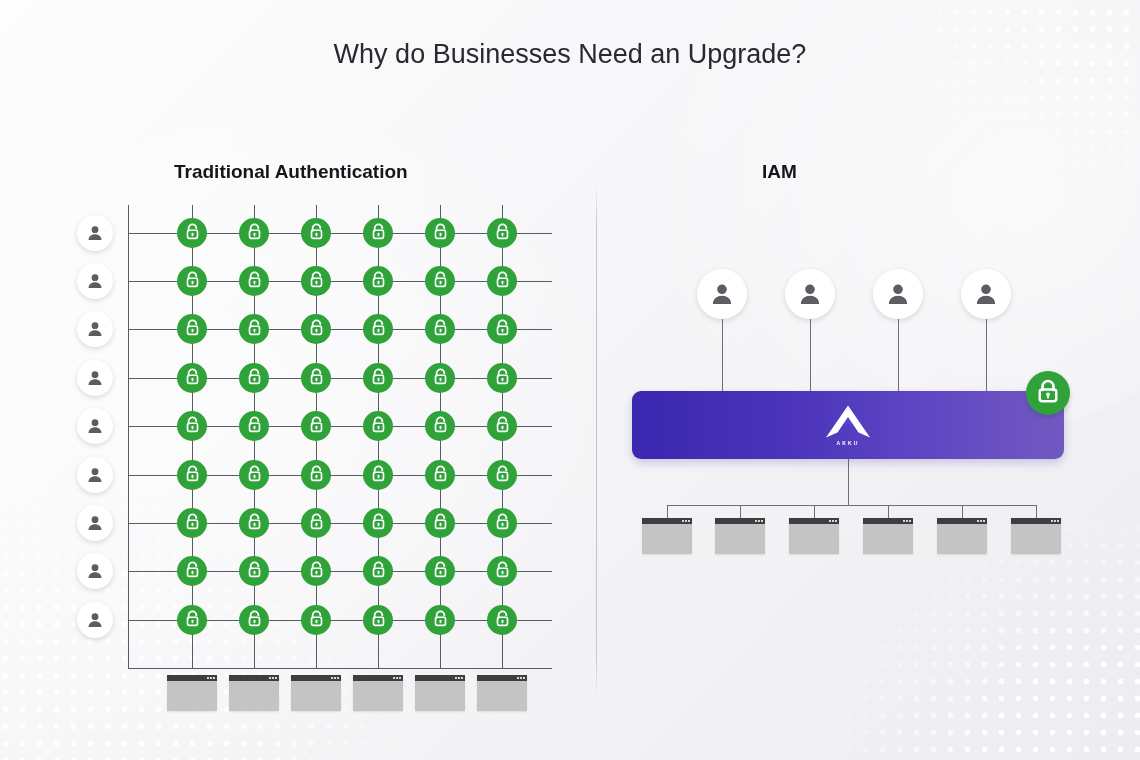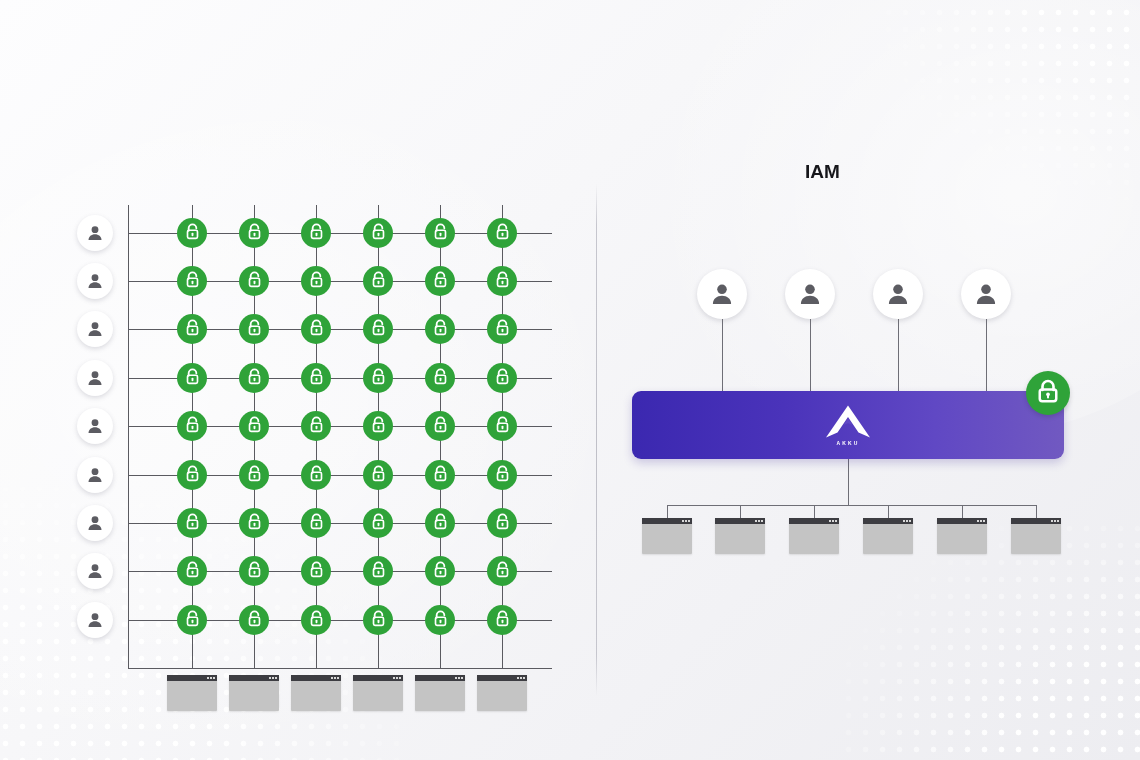--- a/index.html
+++ b/index.html
@@ -80,21 +80,21 @@
   }
 
   .panel-title {
     position: absolute;
     font-size: 19px;
     font-weight: bold;
     color: #16161a;
     white-space: nowrap;
   }
   #panel-title-trad { left: 174px; top: 161px; }
-  #panel-title-iam  { left: 805px; top: 161px; }
+  #panel-title-iam  { left: 762px; top: 161px; }
 
   
   #divider {
     position: absolute;
     left: 596px; top: 184px;
     width: 1px; height: 512px;
     background: linear-gradient(to bottom, rgba(190,190,198,0) 0%, #c6c6ce 8%, #c0c0c8 50%, #c6c6ce 92%, rgba(190,190,198,0) 100%);
   }
 
   
@@ -179,22 +179,24 @@
 
 <div id="stage">
 
   <div class="swoosh"></div>
   <div class="swoosh2"></div>
   <div class="dots bl"></div>
   <div class="dots br"></div>
   <div class="dots tr"></div>
 
   <div id="title-block">
+    <div id="title-sub">Why do Businesses Need an Upgrade?</div>
   </div>
 
+  <div class="panel-title" id="panel-title-trad">Traditional Authentication</div>
   <div class="panel-title" id="panel-title-iam">IAM</div>
 
   <div id="divider"></div>
 
   <div id="traditional-panel">
       <div class="gline-v" style="left: 128px; top: 205px; height: 463px; background: rgb(90, 90, 96);"></div>
       <div class="gline-v" style="left: 192px; top: 205px; height: 463px; background: rgb(90, 90, 96);"></div>
       <div class="gline-v" style="left: 254px; top: 205px; height: 463px; background: rgb(90, 90, 96);"></div>
       <div class="gline-v" style="left: 316px; top: 205px; height: 463px; background: rgb(90, 90, 96);"></div>
       <div class="gline-v" style="left: 378px; top: 205px; height: 463px; background: rgb(90, 90, 96);"></div>

